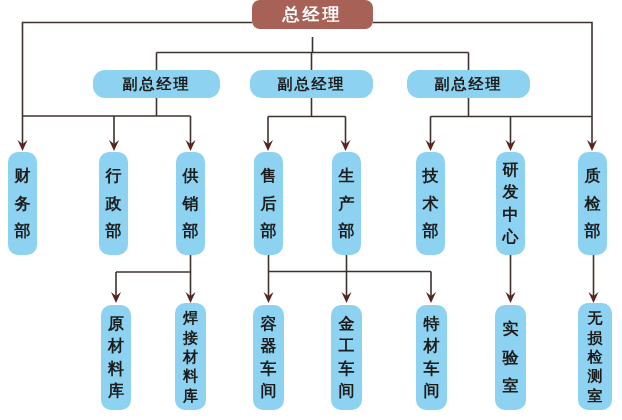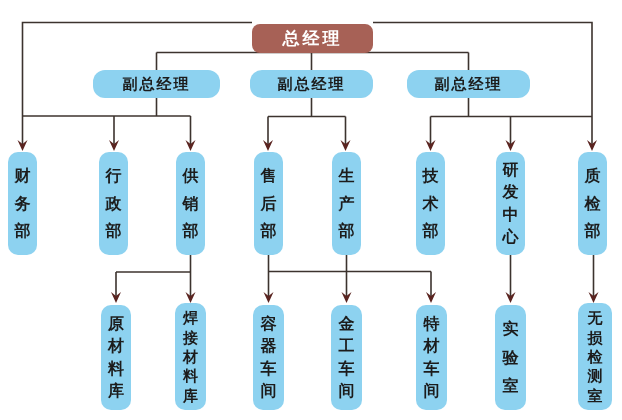--- a/index.html
+++ b/index.html
@@ -88,21 +88,21 @@
       <polygon points="111,292 116,303 121,292 116,296"></polygon>
       <polygon points="185.5,292 190.5,303 195.5,292 190.5,296"></polygon>
       <polygon points="263.5,292 268.5,303 273.5,292 268.5,296"></polygon>
       <polygon points="341.5,292 346.5,303 351.5,292 346.5,296"></polygon>
       <polygon points="426,292 431,303 436,292 431,296"></polygon>
       <polygon points="505.5,292 510.5,303 515.5,292 510.5,296"></polygon>
       <polygon points="588.5,292 593.5,303 598.5,292 593.5,296"></polygon>
     </g>
   </svg>
 
-  <div class="box root" style="left:252px;top:24px;width:121px;height:29px">
+  <div class="box root" style="left:252px;top:0;width:121px;height:29px">
     <span>总经理</span>
   </div>
 
   <div class="box dep" style="left:93px;top:70px;width:127px;height:28px">
     <span>副总经理</span>
   </div>
   <div class="box dep" style="left:250px;top:70px;width:123px;height:28px">
     <span>副总经理</span>
   </div>
   <div class="box dep" style="left:407px;top:70px;width:123px;height:28px">

